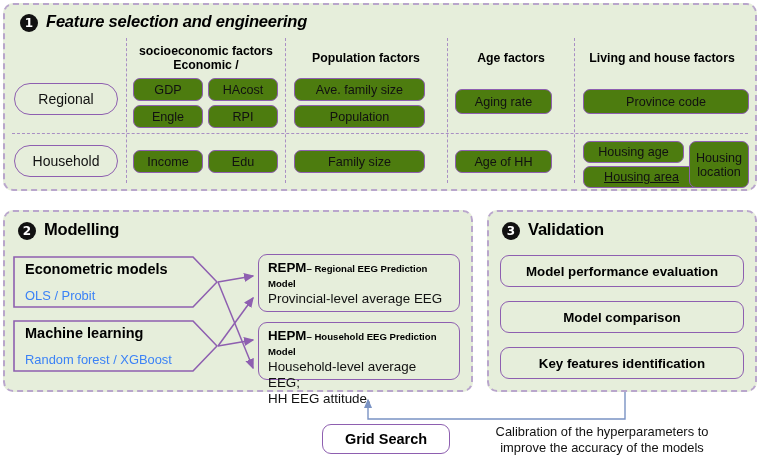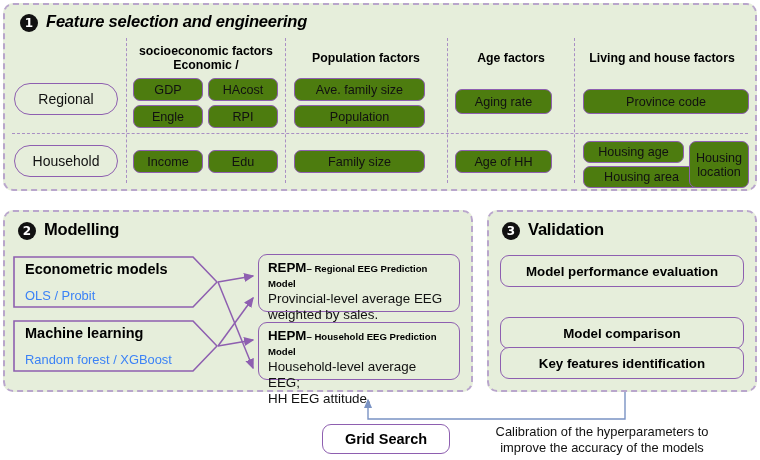--- a/index.html
+++ b/index.html
@@ -173,21 +173,21 @@
 
 <div class="chip" style="left:455px;top:89px;width:97px;height:25px;">Aging rate</div>
 
 <div class="chip" style="left:583px;top:89px;width:166px;height:25px;">Province code</div>
 
 <div class="chip" style="left:133px;top:150px;width:70px;height:23px;">Income</div>
 <div class="chip" style="left:208px;top:150px;width:70px;height:23px;">Edu</div>
 <div class="chip" style="left:294px;top:150px;width:131px;height:23px;">Family size</div>
 <div class="chip" style="left:455px;top:150px;width:97px;height:23px;">Age of HH</div>
 <div class="chip" style="left:583px;top:141px;width:101px;height:22px;">Housing age</div>
-<div class="chip" style="left:583px;top:166px;width:117px;height:22px;">Housing area</div>
+<div class="chip" style="left:583px;top:166px;width:117px;height:22px;text-decoration:underline;">Housing area</div>
 <div class="chip" style="left:689px;top:141px;width:60px;height:47px;">Housing location</div>
 
 <div class="panel" id="panel-modelling"></div>
 <div class="badge" style="left:18px;top:222px;">2</div>
 <div class="panel-title" style="left:44px;top:220px;">Modelling</div>
 
 <div class="arrowbox" style="left:13px;top:256px;width:205px;height:52px;">
   <svg class="shape" viewBox="0 0 205 52" preserveAspectRatio="none">
     <polygon points="1,1 180,1 204,26 180,51 1,51" fill="#e6eedb" stroke="#8e5fb0" stroke-width="1.6"></polygon>
   </svg>
@@ -205,37 +205,36 @@
     <div class="ab-title">Machine learning</div>
     <div class="ab-sub">Random forest / XGBoost</div>
   </div>
 </div>
 
 <div class="model-box" style="left:258px;top:254px;width:202px;height:58px;">
   <div class="mb-head">
     <b>REPM</b><span class="small">– Regional EEG Prediction Model</span>
   </div>
   <div class="mb-body">Provincial-level average EEG</div>
-  <div class="mb-body">weighted by sales.</div>
 </div>
 
 <div class="model-box" style="left:258px;top:322px;width:202px;height:58px;">
   <div class="mb-head">
     <b>HEPM</b><span class="small">– Household EEG Prediction Model</span>
   </div>
   <div class="mb-body">Household-level average EEG;</div>
   <div class="mb-body">HH EEG attitude.</div>
 </div>
 
 <div class="panel" id="panel-validation"></div>
 <div class="badge" style="left:502px;top:222px;">3</div>
 <div class="panel-title" style="left:528px;top:220px;">Validation</div>
 
 <div class="vbox" style="left:500px;top:255px;width:244px;height:32px;">Model performance evaluation</div>
-<div class="vbox" style="left:500px;top:301px;width:244px;height:32px;margin-top:16px;">Model comparison</div>
+<div class="vbox" style="left:500px;top:301px;width:244px;height:32px;">Model comparison</div>
 <div class="vbox" style="left:500px;top:347px;width:244px;height:32px;">Key features identification</div>
 
 <div id="grid-search-box">Grid Search</div>
 <div id="grid-search-caption">
   <div>Calibration of the hyperparameters to</div>
   <div>improve the accuracy of the models</div>
 </div>
 
 <svg class="overlay">
   <defs>

